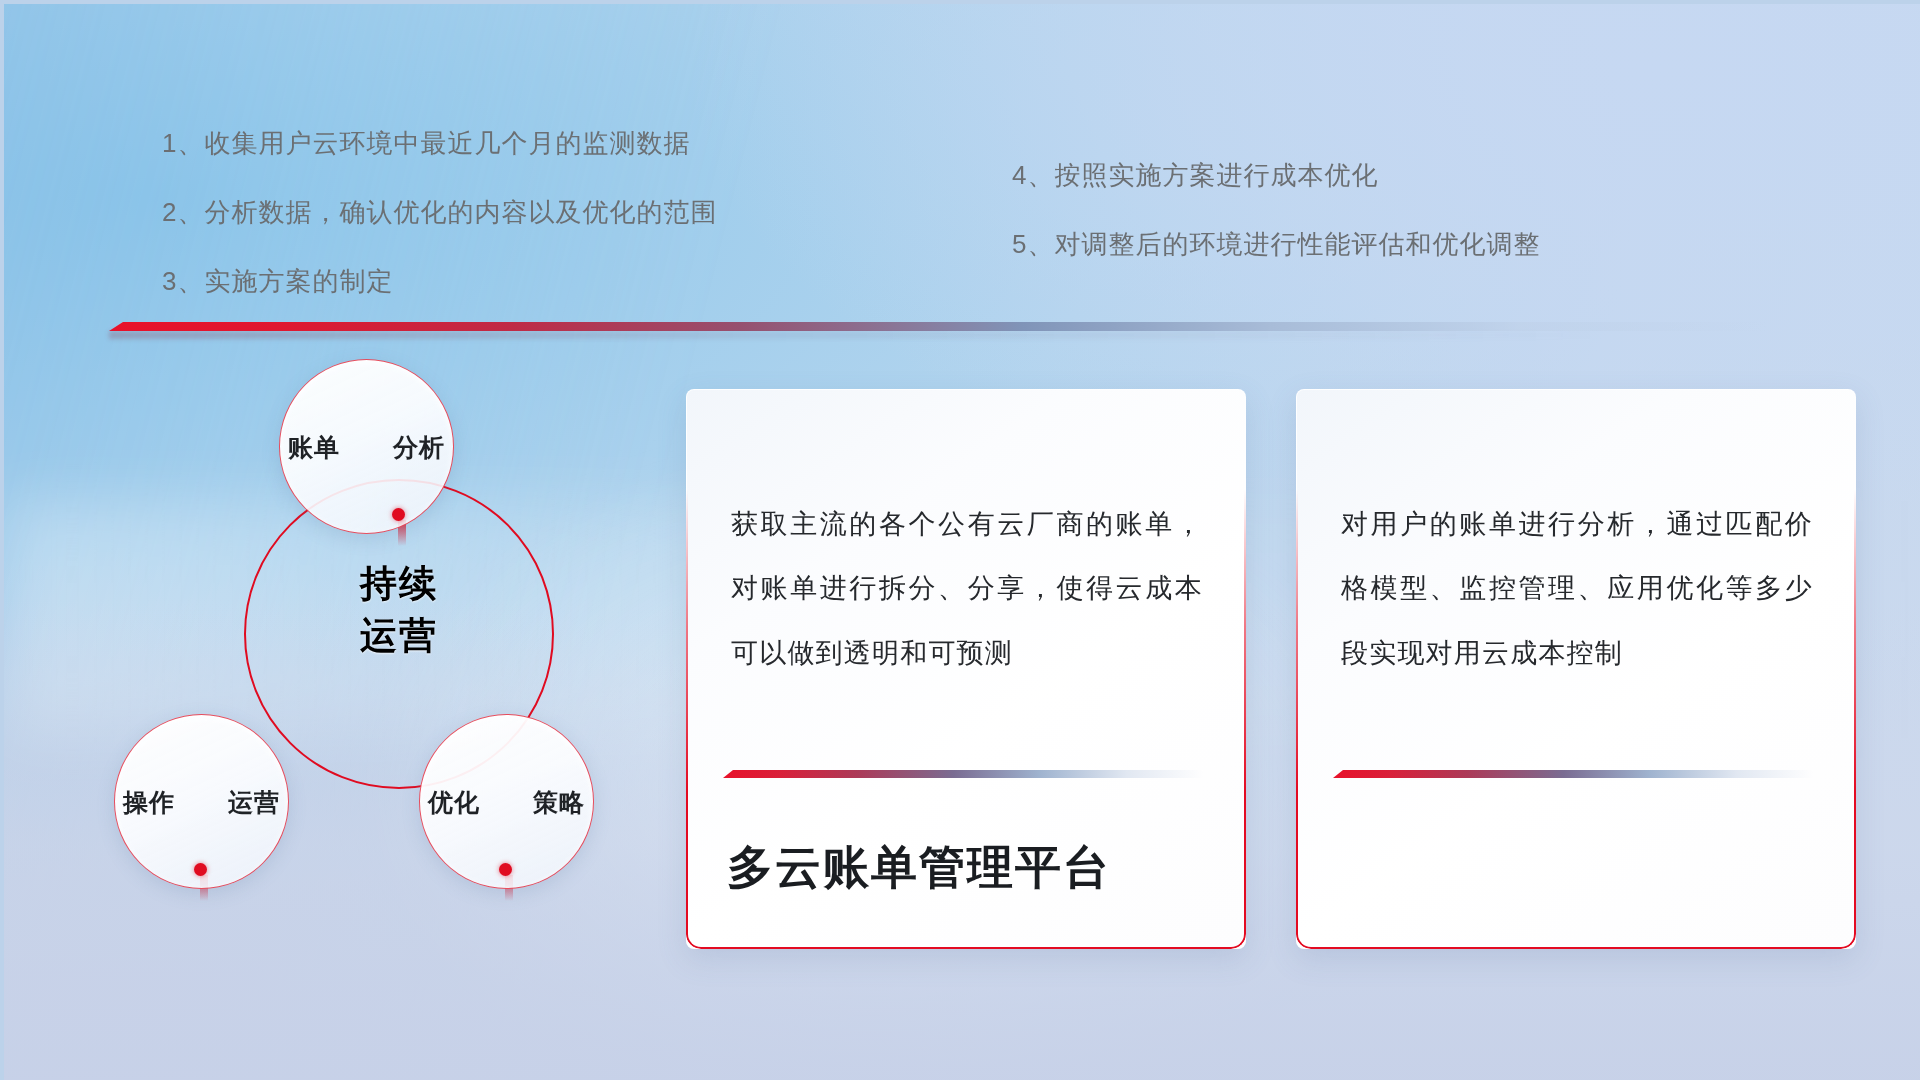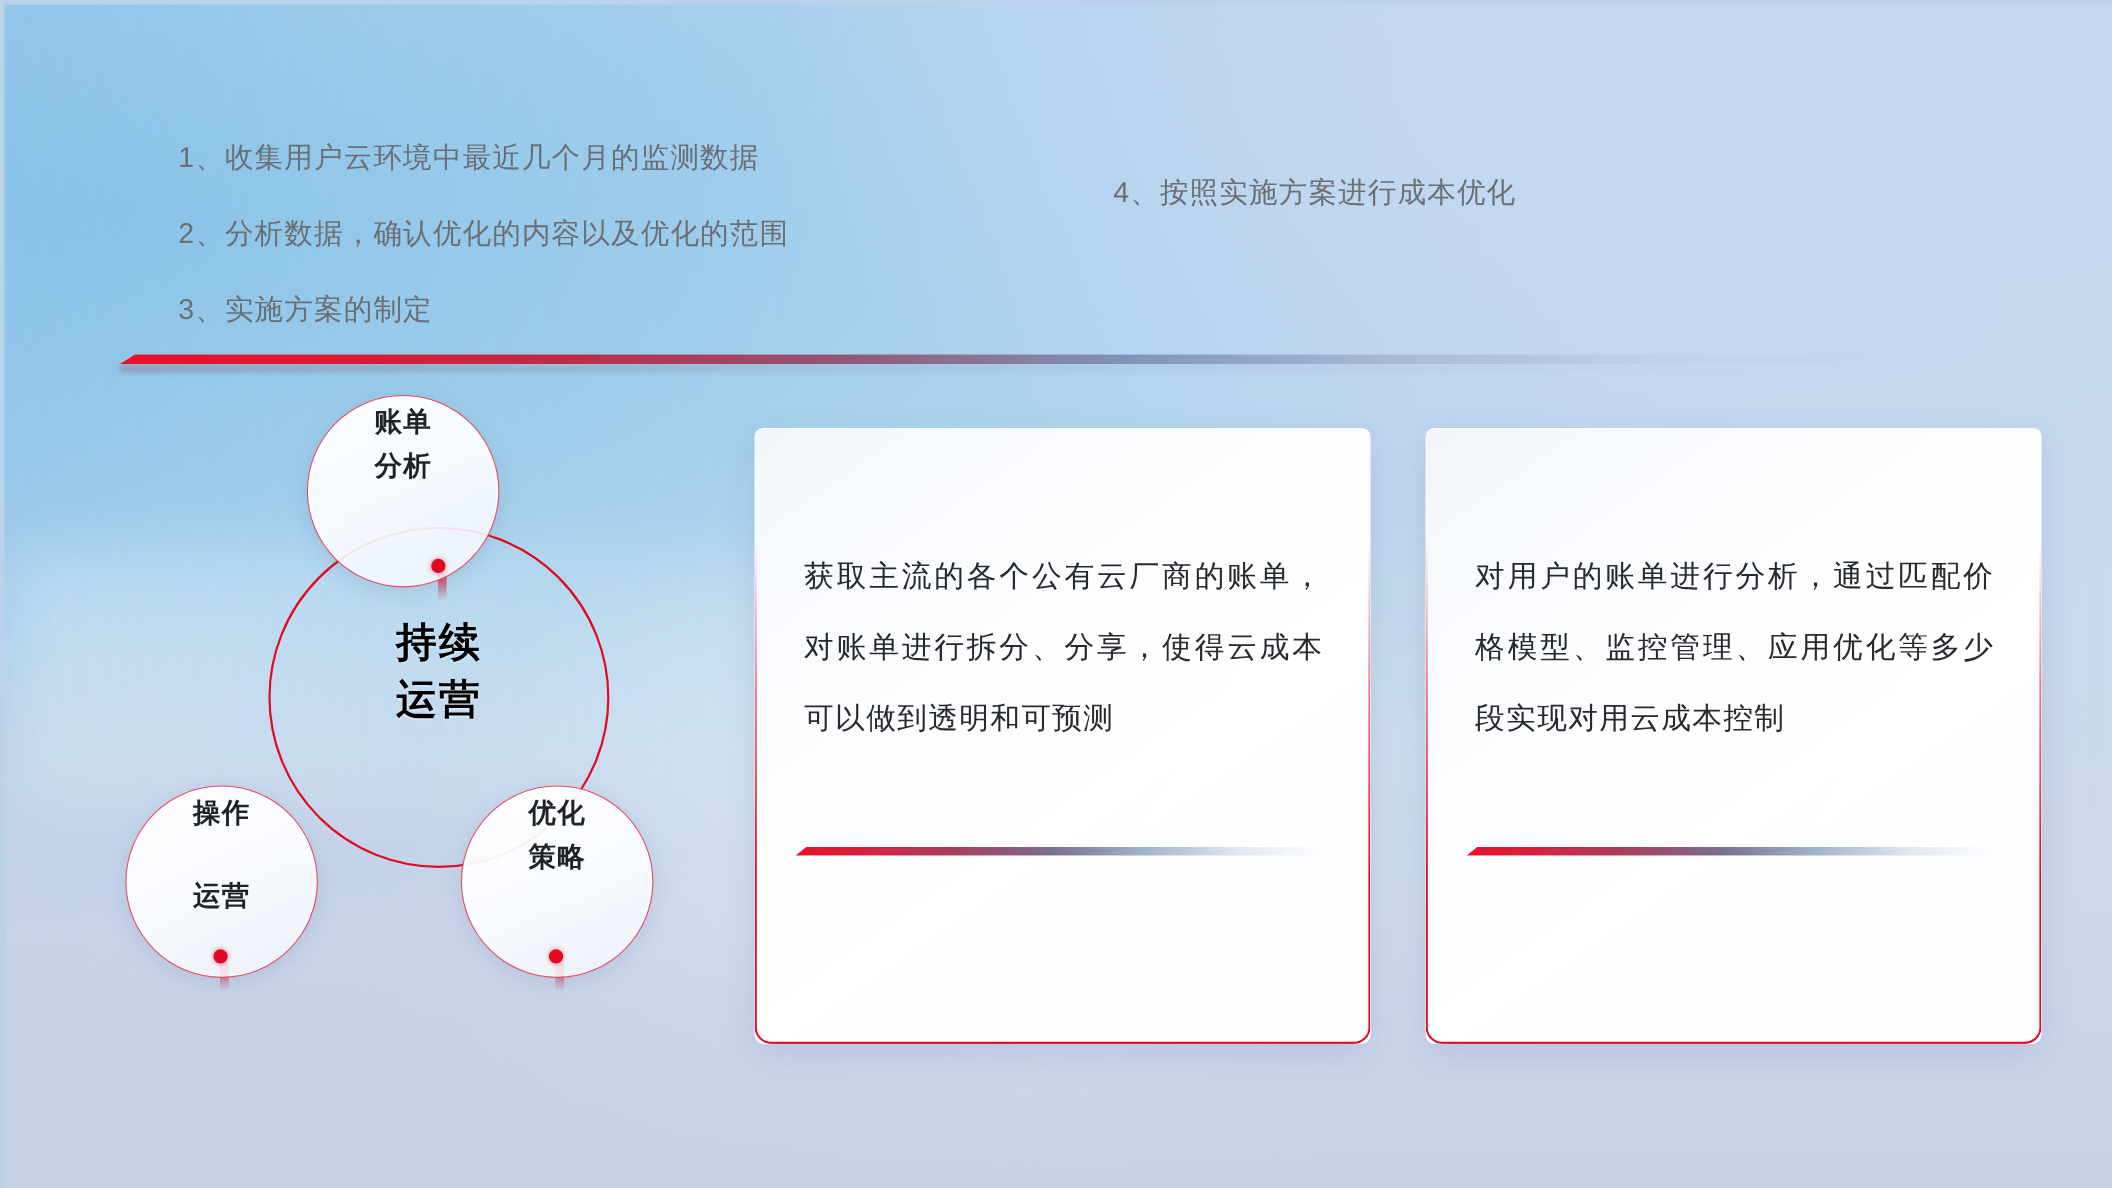--- a/index.html
+++ b/index.html
@@ -81,21 +81,21 @@
     position:absolute; left:130px; top:120px; width:310px; height:310px;
     border:2.5px solid #e00b20; border-radius:50%;
     background:transparent;
   }
   .bubble{
     position:absolute; border-radius:50%;
     background:
       linear-gradient(155deg, rgba(255,255,255,0.97) 0%, rgba(252,253,255,0.93) 45%, rgba(240,245,252,0.86) 100%);
     border:1.6px solid rgba(224,11,32,0.72);
     box-shadow:0 5px 18px rgba(90,120,160,0.18), inset 0 2px 6px rgba(255,255,255,0.9);
-    display:flex; flex-direction:column; align-items:center; justify-content:flex-start;
+    display:flex; flex-direction:row; align-items:center; justify-content:space-between;
     color:#1f2226; font-size:25px; font-weight:700; line-height:1.28; letter-spacing:1px;
   }
   #bubble-top   { left:165px; top:0px;   width:175px; height:175px; }
   #bubble-left  { left:0px;   top:355px; width:175px; height:175px;gap:36px; }
   #bubble-right { left:305px; top:355px; width:175px; height:175px; }
 
   .node-dot{
     position:absolute; width:13px; height:13px; border-radius:50%;
     background:#e00b20; box-shadow:0 0 5px rgba(224,11,32,0.55);
   }
@@ -174,20 +174,21 @@
 <div id="content">
 
   <div class="bullets" id="bullets-left">
     <div class="bullet-line">1、收集用户云环境中最近几个月的监测数据</div>
     <div class="bullet-line">2、分析数据，确认优化的内容以及优化的范围</div>
     <div class="bullet-line">3、实施方案的制定</div>
   </div>
 
   <div class="bullets" id="bullets-right">
     <div class="bullet-line">4、按照实施方案进行成本优化</div>
+    <div class="bullet-line">5、对调整后的环境进行性能评估和优化调整</div>
   </div>
 
   <div id="divider-shadow"></div>
   <div id="divider"></div>
 
   <div id="diagram">
     <div id="ring"></div>
 
     <div id="tail-top" class="node-tail"></div>
     <div id="tail-left" class="node-tail"></div>
@@ -213,20 +214,21 @@
     <div id="center-label">
       <div>持续</div>
       <div>运营</div>
     </div>
   </div>
 
   <div class="card" id="card-1">
     <div class="card-accent"></div>
     <div class="card-body">获取主流的各个公有云厂商的账单，对账单进行拆分、分享，使得云成本可以做到透明和可预测</div>
     <div class="card-rule"></div>
+    <div class="card-title">多云账单管理平台</div>
   </div>
 
   <div class="card" id="card-2">
     <div class="card-accent"></div>
     <div class="card-body">对用户的账单进行分析，通过匹配价格模型、监控管理、应用优化等多少段实现对用云成本控制</div>
     <div class="card-rule"></div>
   </div>
 
 </div>
 

